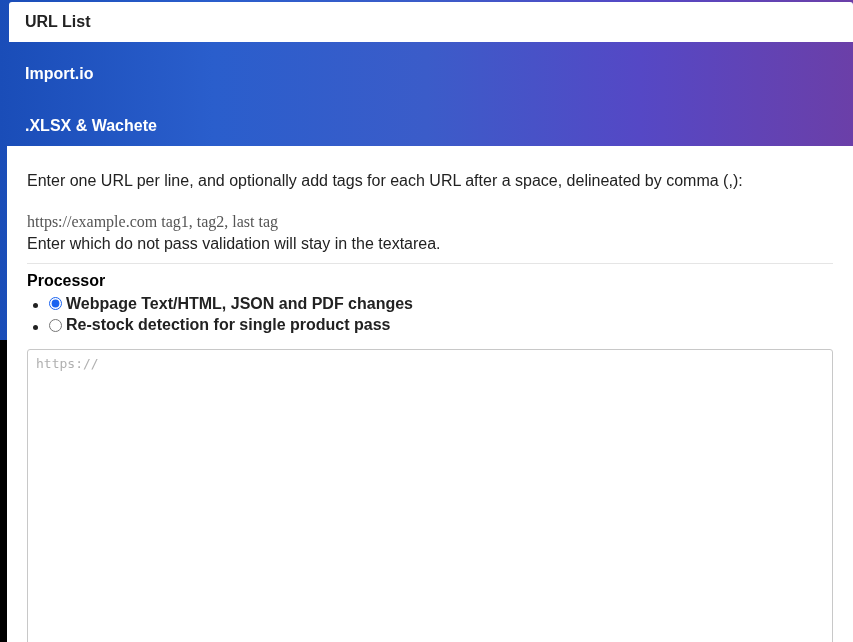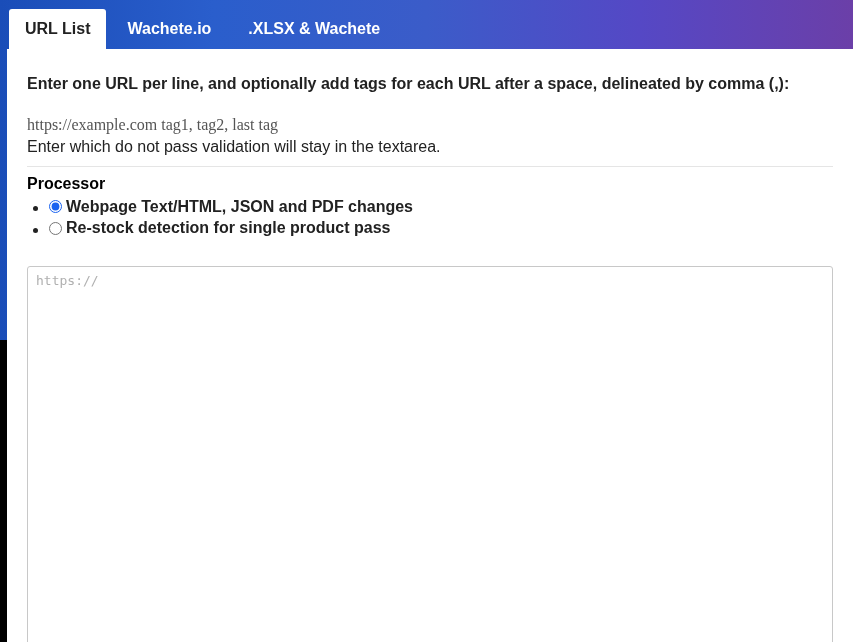--- a/index.html
+++ b/index.html
@@ -23,23 +23,24 @@
     .left-dark {
       position: absolute;
       left: 0;
       top: 340px;
       width: 7px;
       height: 302px;
       background: #000;
     }
     .tabs {
       display: flex;
-      gap: 5px;
+      gap: 12px;
       padding-left: 2px;
-      padding-top: 9px;
+      padding-top: 2px;
+      flex-direction: column;
     }
     .tab {
       padding: 11px 16px 11px 16px;
       font-size: 16px;
       font-weight: 700;
       color: #fff;
       cursor: pointer;
       border-top-left-radius: 3px;
       border-top-right-radius: 3px;
     }
@@ -52,21 +53,20 @@
       padding: 24px 20px 12px 20px;
       min-height: 597px;
     }
     .intro {
       font-size: 16px;
       color: #222;
       line-height: 1.35;
     }
     .intro-line1 {
       margin-bottom: 0;
-      font-weight: bold;
     }
     .intro-code {
       font-family: Liberation Serif, serif;
       font-size: 16px;
       color: #555;
       margin-top: 19px;
       margin-bottom: 1px;
     }
     .intro-line3 {
       margin-bottom: 8px;
@@ -78,21 +78,21 @@
     }
     .processor-heading {
       font-size: 16px;
       font-weight: 700;
       color: #000000;
       margin-bottom: 4px;
     }
     ul.processor-list {
       list-style: disc;
       padding-left: 22px;
-      margin-bottom: 26px;
+      margin-bottom: 12px;
     }
     ul.processor-list li {
       font-size: 16px;
       font-weight: 700;
       color: #222;
       line-height: 1.25;
       margin-bottom: 0;
     }
     ul.processor-list li label {
       cursor: pointer;
@@ -134,21 +134,21 @@
       cursor: pointer;
     }
   </style>
 </head>
 <body>
 
 <div class="page-wrapper">
   <div class="left-dark"></div>
   <div class="tabs">
     <div class="tab active">URL List</div>
-    <div class="tab">Wachete.io</div>
+    <div class="tab">Import.io</div>
     <div class="tab">.XLSX &amp; Wachete</div>
   </div>
 
   <div class="content">
     <div class="intro">
       <div class="intro-line1">Enter one URL per line, and optionally add tags for each URL after a space, delineated by comma (,):</div>
       <div class="intro-code">https://example.com tag1, tag2, last tag</div>
       <div class="intro-line3">Enter which do not pass validation will stay in the textarea.</div>
     </div>
 

